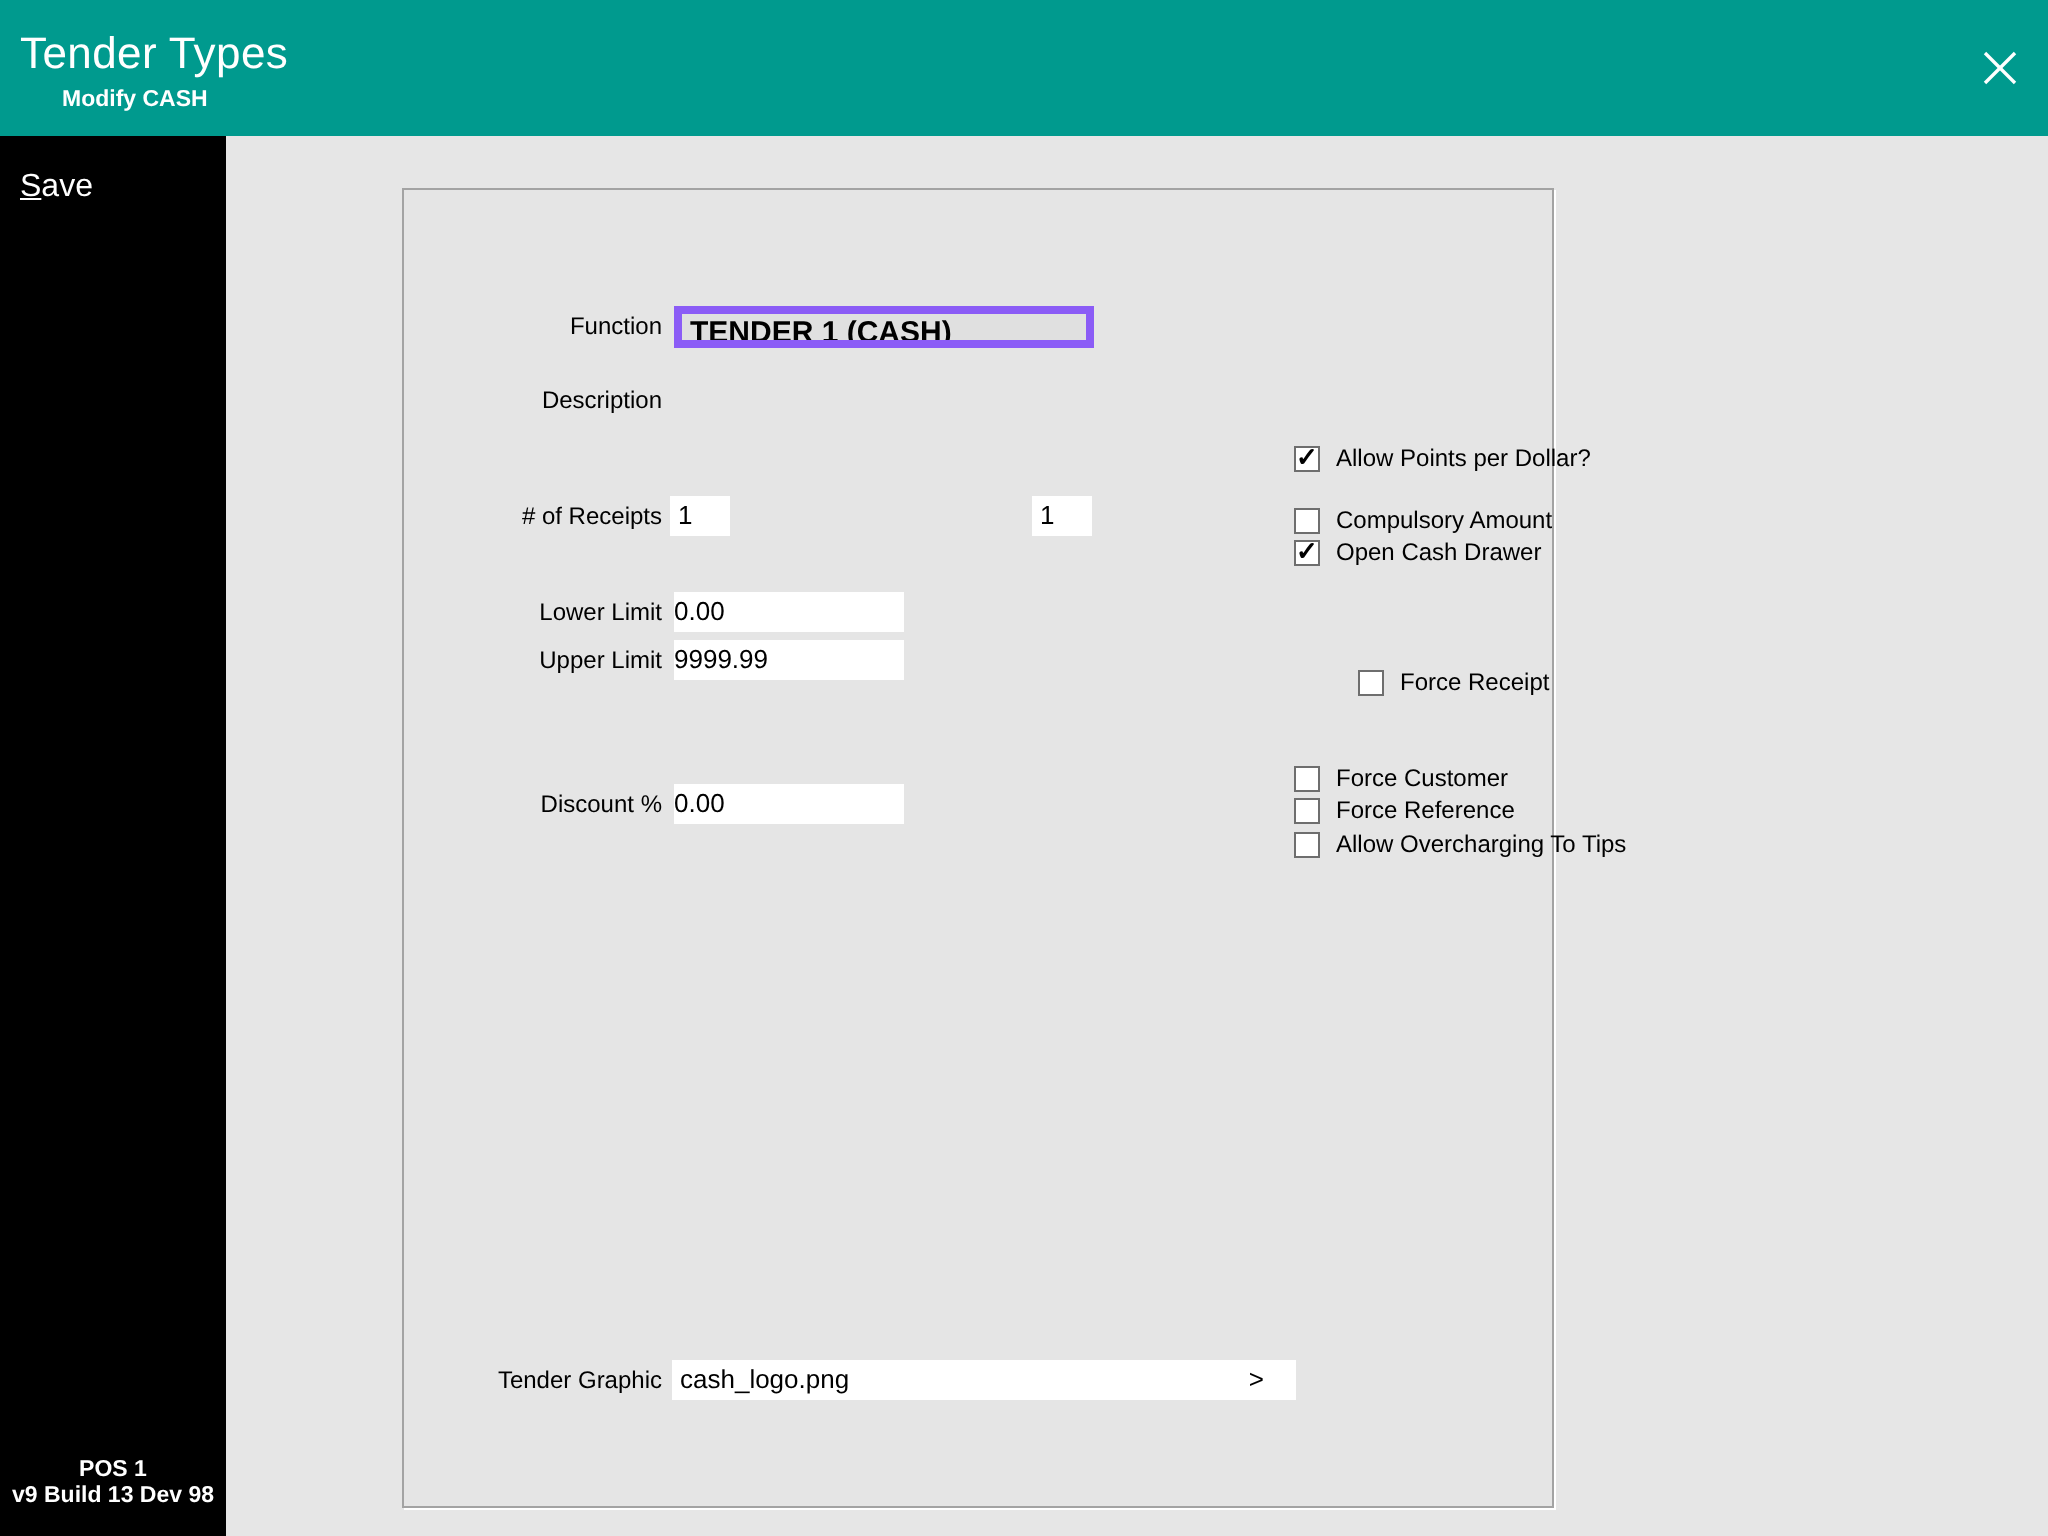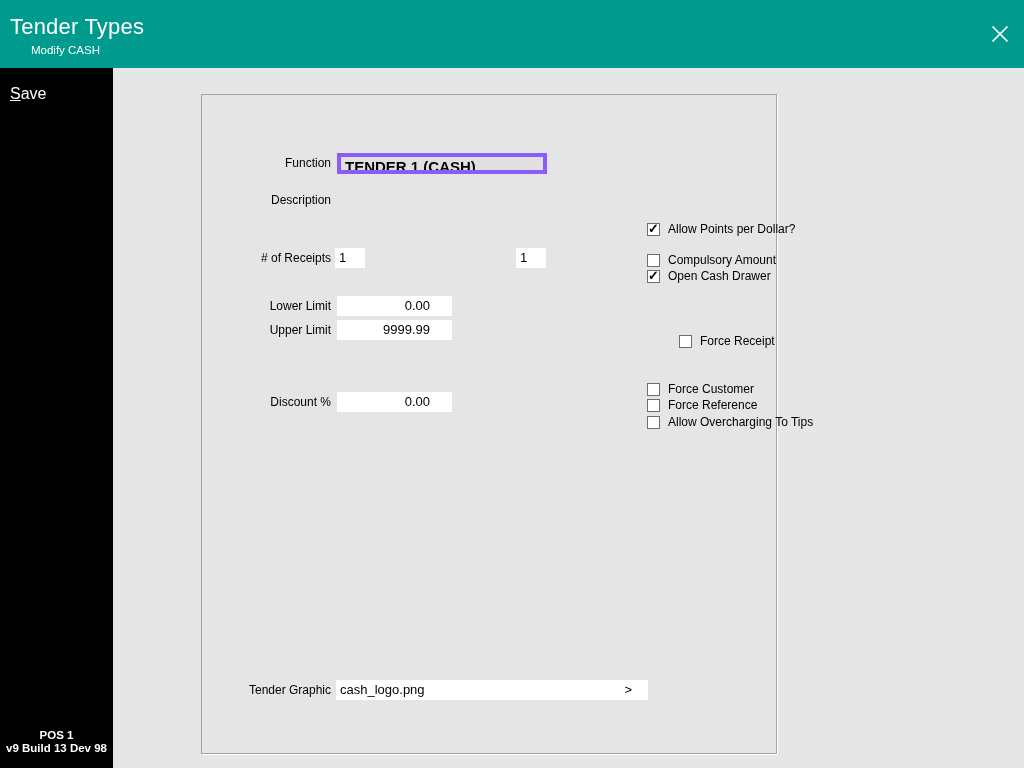--- a/index.html
+++ b/index.html
@@ -13,21 +13,21 @@
   .header {
     position: absolute; left: 0; top: 0; width: 1024px; height: 68px;
     background: #009A8E; color: #fff;
   }
   .header .title {
     position: absolute; left: 10px; top: 14px;
     font-size: 22px; font-weight: 400; letter-spacing: 0.2px;
   }
   .header .subtitle {
     position: absolute; left: 31px; top: 44px;
-    font-size: 11.5px; font-weight: 400;
+    font-size: 11.5px; font-weight: 700;
   }
   .close-btn {
     position: absolute; right: 10px; top: 20px; width: 28px; height: 28px;
     background: transparent; border: none; cursor: pointer;
     display: flex; align-items: center; justify-content: center;
   }
   
   .sidebar {
     position: absolute; left: 0; top: 68px; width: 113px; height: 700px;
     background: #000000; color: #fff;
@@ -52,21 +52,21 @@
   .flabel {
     position: absolute; left: 0; width: 129px; height: 20px;
     font-size: 12px; color: #000; text-align: right; line-height: 20px;
     white-space: nowrap;
   }
   .field {
     position: absolute; background: #fff; font-size: 13px; color: #000;
     line-height: 20px; height: 20px; padding-left: 4px; white-space: nowrap;
     overflow: hidden;
   }
-  .field.num { text-align: right; padding-right: 22px; padding-left: 0; }
+  .field.num { text-align: left; padding-right: 22px; padding-left: 0; }
   .field.function {
     background: #e0e0e0; border: 4px solid #8b5cf6;
     font-weight: bold; font-size: 15px; height: 21px; line-height: 19px;
     color: #000;
   }
   .field.graphic { display: flex; justify-content: space-between; padding-right: 16px; }
   
   .cbrow {
     position: absolute; left: 445px; display: flex; align-items: center;
     cursor: pointer; height: 14px;

